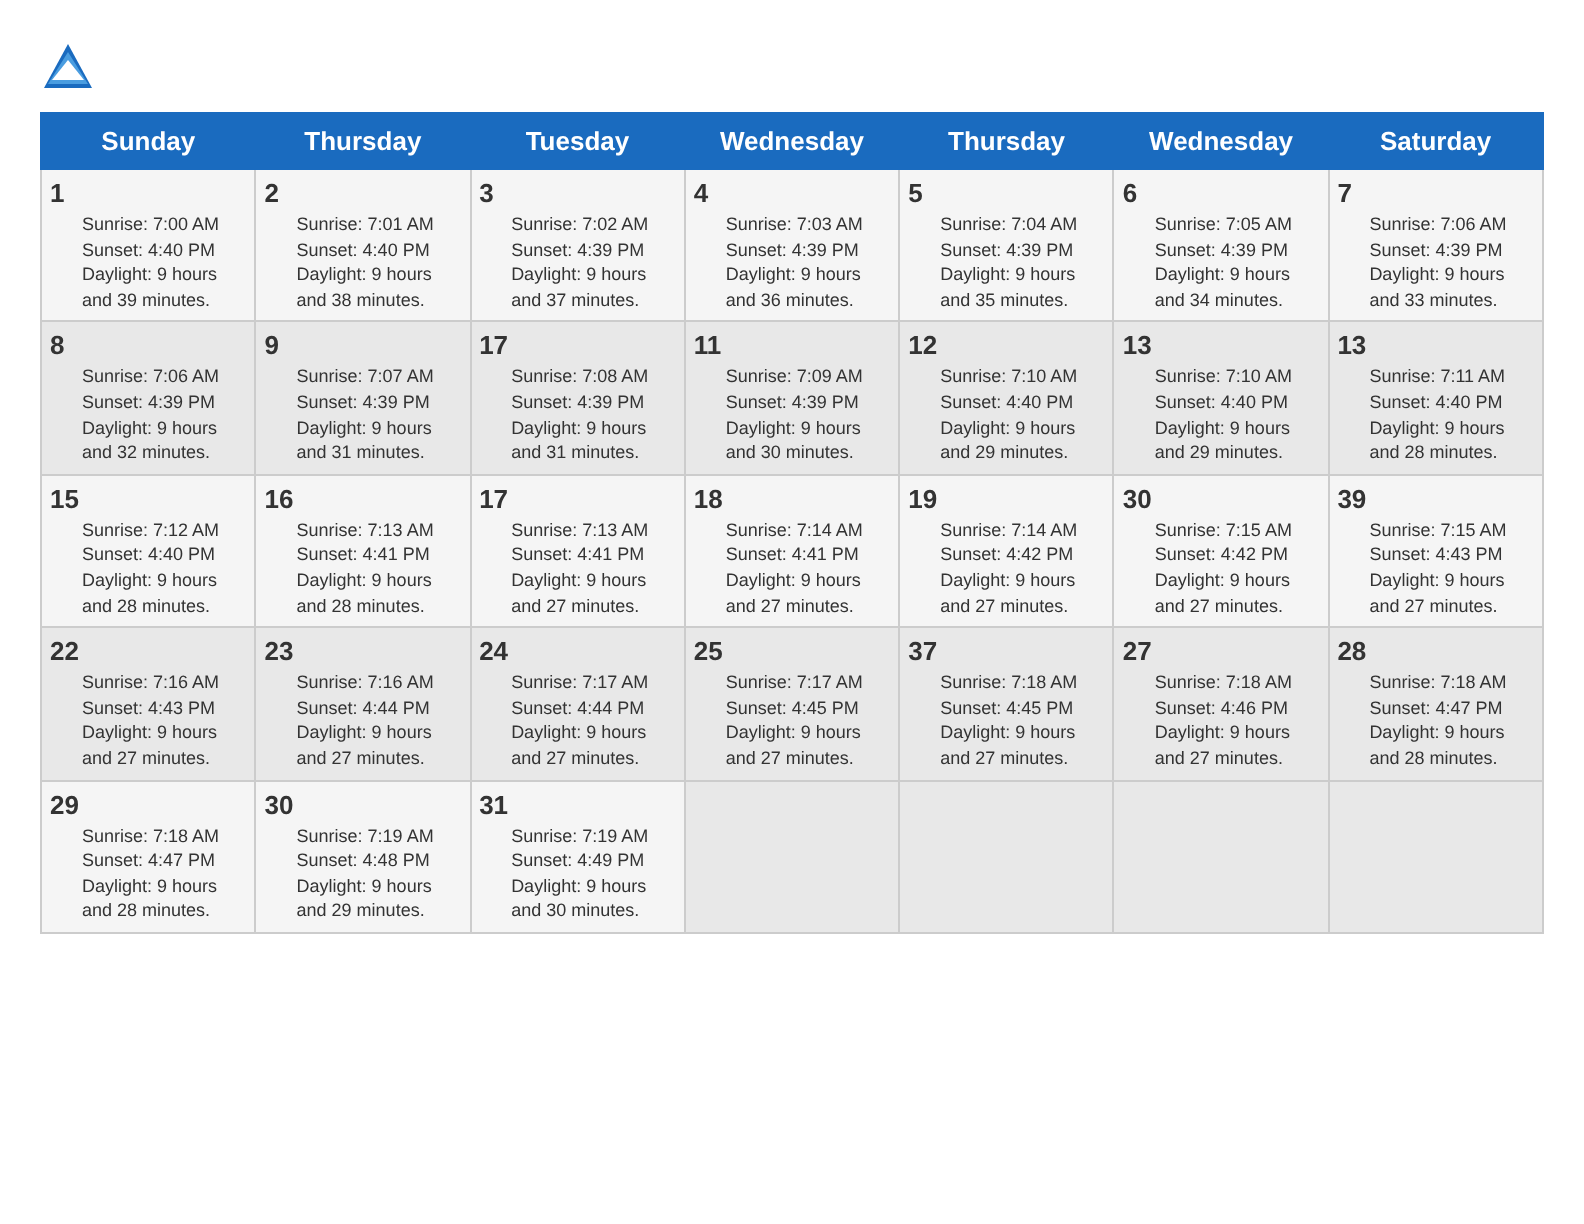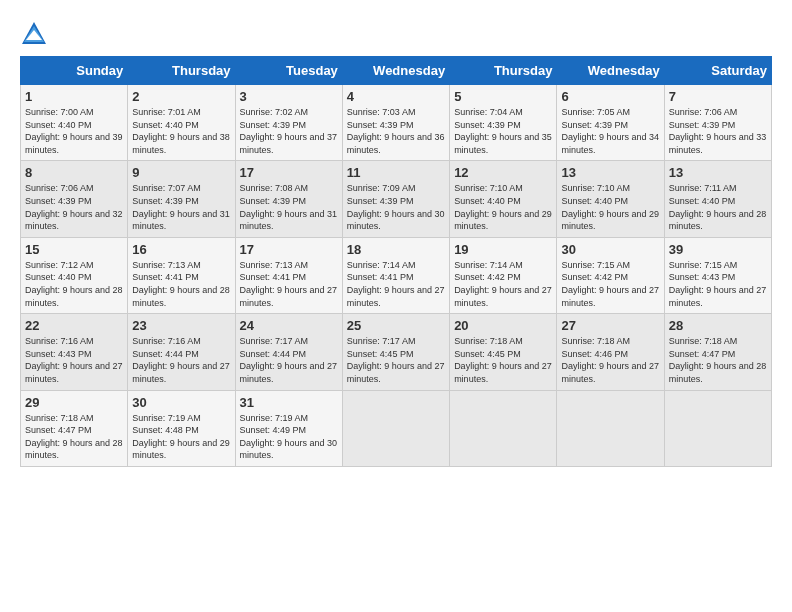--- a/index.html
+++ b/index.html
@@ -52,21 +52,21 @@
       width: 100%;
       border-collapse: collapse;
       border: 1px solid #ccc;
     }
     .calendar th {
       background-color: #1a6bbf;
       color: #fff;
       font-size: 13px;
       font-weight: bold;
       padding: 6px 4px;
-      text-align: right;
+      text-align: center;
       border: 1px solid #1a6bbf;
     }
     .calendar td {
       width: calc(100% / 7);
       vertical-align: top;
       padding: 4px 4px;
       border: 1px solid #ccc;
       font-size: 9.5px;
       color: #333;
       background: #fff;
@@ -81,20 +81,21 @@
     .day-number {
       font-size: 13px;
       font-weight: bold;
       display: block;
       margin-bottom: 2px;
     }
     .day-info {
       font-size: 9px;
       line-height: 1.4;
       color: #333;
+      margin-left: 16px;
     }
     .empty-cell {
       background-color: #e8e8e8 !important;
     }
   </style>
 </head>
 <body>
 
 <div class="header-area">
   <div class="logo">
@@ -327,21 +328,21 @@
       </td>
         <td>
         <span class="day-number">25</span>
         <div class="day-info">
           Sunrise: 7:17 AM<br>
           Sunset: 4:45 PM<br>
           Daylight: 9 hours and 27 minutes.
         </div>
       </td>
         <td>
-        <span class="day-number">20</span>
+        <span class="day-number">37</span>
         <div class="day-info">
           Sunrise: 7:18 AM<br>
           Sunset: 4:45 PM<br>
           Daylight: 9 hours and 27 minutes.
         </div>
       </td>
         <td>
         <span class="day-number">27</span>
         <div class="day-info">
           Sunrise: 7:18 AM<br>

